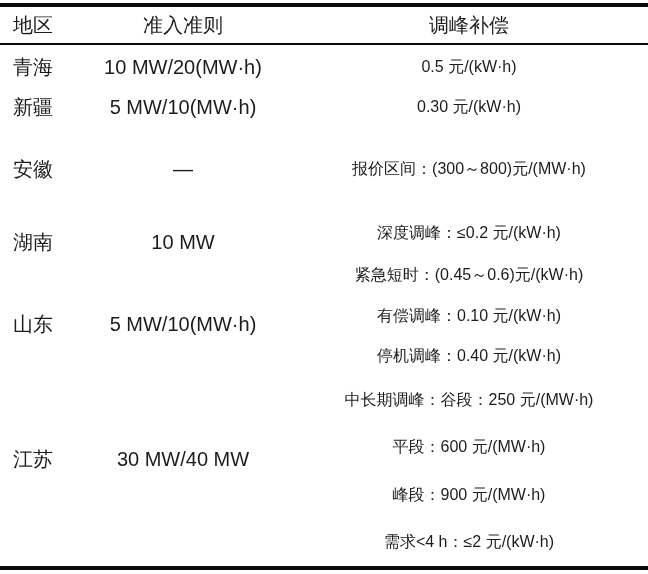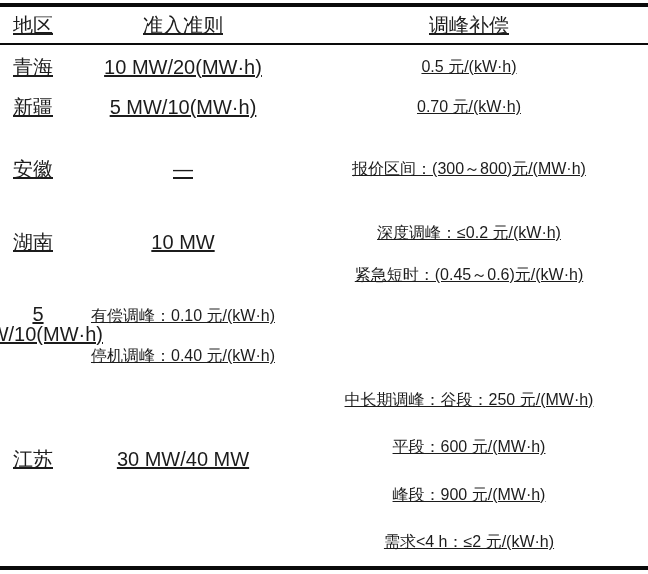--- a/index.html
+++ b/index.html
@@ -10,21 +10,20 @@
     padding-top: 3px;
     font-family: "Liberation Sans", sans-serif;
     color: #1c1c1c;
     overflow: hidden;
   }
   .tbl {
     width: 648px;
     border-top: 4px solid #0a0a0a;
     border-bottom: 4px solid #0a0a0a;
     box-sizing: border-box;
-    text-decoration: underline;
   }
   .hdr {
     display: grid;
     grid-template-columns: 76px 214px 358px;
     height: 36px;
     border-bottom: 2px solid #0a0a0a;
     align-items: center;
     font-size: 20px;
     line-height: 1;
   }
@@ -80,21 +79,21 @@
     </div>
 
     <div class="row h-xinjiang">
       <div class="c1">
           <span class="cellv">新疆</span>
         </div>
       <div class="c2">
           <span class="cellv">5 MW/10(MW·h)</span>
         </div>
       <div class="c3">
-        <div class="line">0.70 元/(kW·h)</div>
+        <div class="line">0.30 元/(kW·h)</div>
       </div>
     </div>
 
     <div class="row h-anhui">
       <div class="c1">
           <span class="cellv">安徽</span>
         </div>
       <div class="c2">
           <span class="cellv">—</span>
         </div>
@@ -110,20 +109,23 @@
       <div class="c2">
           <span class="cellv">10 MW</span>
         </div>
       <div class="c3">
         <div class="line">深度调峰：≤0.2 元/(kW·h)</div>
         <div class="line">紧急短时：(0.45～0.6)元/(kW·h)</div>
       </div>
     </div>
 
     <div class="row h-shandong up">
+      <div class="c1">
+          <span class="cellv">山东</span>
+        </div>
       <div class="c2">
           <span class="cellv">5 MW/10(MW·h)</span>
         </div>
       <div class="c3">
         <div class="line">有偿调峰：0.10 元/(kW·h)</div>
         <div class="line">停机调峰：0.40 元/(kW·h)</div>
       </div>
     </div>
 
     <div class="row h-jiangsu up">

